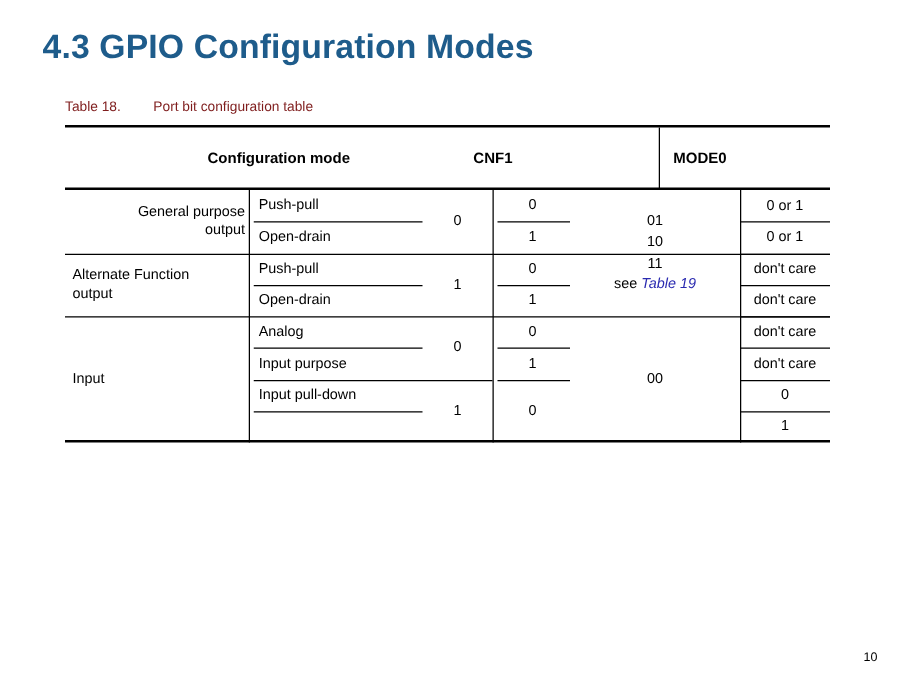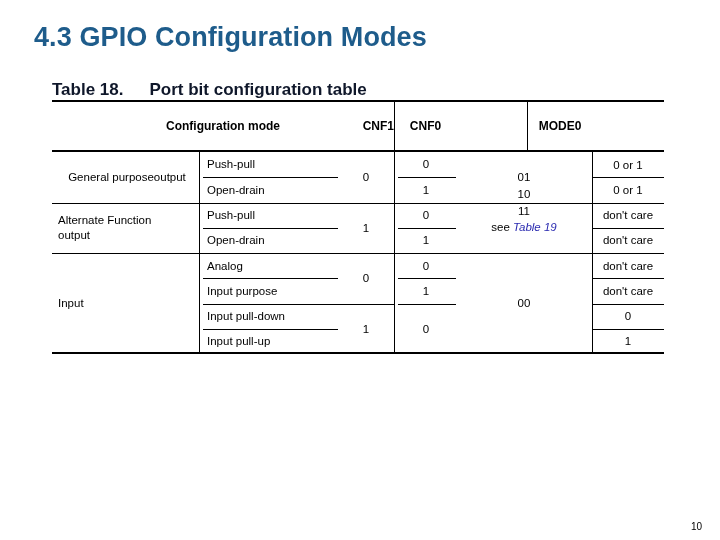--- a/index.html
+++ b/index.html
@@ -26,23 +26,23 @@
     letter-spacing: 0.1px;
     color: #1e5c8b;
     white-space: nowrap;
   }
 
   
   #table-caption {
     position: absolute;
     left: 52px;
     top: 80px;
-    font-size: 17px;
-    font-weight: bold;
-    color: #0f172a;
+    font-size: 11px;
+    font-weight: normal;
+    color: #7f1d1d;
     white-space: nowrap;
   }
   #table-caption .cap-label { display: inline-block; }
   #table-caption .cap-title { display: inline-block; margin-left: 26px; }
 
   
   #config-table {
     position: absolute;
     left: 52px;
     top: 100px;
@@ -172,35 +172,34 @@
 <div id="slide-title">4.3 GPIO Configuration Modes</div>
 
 <div id="table-caption">
   <span class="cap-label">Table 18.</span><span class="cap-title">Port bit configuration table</span>
 </div>
 
 <div id="config-table">
 
   <div class="thead">
     <div class="th" style="left:0px; width:342px;">Configuration mode</div>
-    <div class="th" style="left:342px; width:0px; justify-content:flex-end; padding-right:8px;">CNF1</div>
-    <div class="th vsep" style="left:342px; width:62px;">CNF0</div>
+    <div class="th" style="left:342px; width:0px; justify-content:flex-end; padding-right:8px;padding-left:16px;">CNF1</div>
     <div class="th vsep" style="left:475px; width:65px;">MODE0</div>
   </div>
 
   <div class="tbody">
 
     <div class="vrule" style="left:147px;"></div>
     <div class="vrule" style="left:342px;"></div>
     <div class="vrule" style="left:540px;"></div>
 
     <div class="grule" style="top:50.5px;"></div>
     <div class="grule" style="top:101px;"></div>
 
-    <div class="cell lft" style="left:6px; top:0px; width:138px; height:50.5px; flex-direction:row; align-items:center; justify-content:center;">
+    <div class="cell lft" style="left:6px; top:0px; width:138px; height:50.5px; flex-direction:column; align-items:flex-end; justify-content:center;">
       <span>General purpose</span>
       <span>output</span>
     </div>
 
     <div class="cell lft" style="left:155px; top:0px; width:130px; height:25.2px;">Push-pull</div>
     <div class="prule" style="left:151px; top:25.2px; width:135px;"></div>
     <div class="cell lft" style="left:155px; top:25.3px; width:130px; height:25.2px;">Open-drain</div>
 
     <div class="cell ctr" style="left:290px; top:0px; width:48px; height:50.5px;">0</div>
 
@@ -224,21 +223,20 @@
     <div class="cell ctr" style="left:346px; top:75.9px; width:56px; height:25.2px;">1</div>
 
     <div class="cell lft" style="left:155px; top:101.1px; width:130px; height:25.2px;">Analog</div>
 
     <div class="cell lft" style="left:6px; top:101.1px; width:138px; height:100.9px;">Input</div>
     <div class="prule" style="left:151px; top:126.3px; width:135px;"></div>
     <div class="cell lft" style="left:155px; top:126.4px; width:130px; height:25.2px;">Input purpose</div>
     <div class="prule" style="left:151px; top:151.5px; width:191px;"></div>
     <div class="cell lft" style="left:155px; top:151.6px; width:130px; height:25.2px;">Input pull-down</div>
     <div class="prule" style="left:151px; top:176.7px; width:135px;"></div>
-    <div class="cell lft" style="left:155px; top:176.8px; width:130px; height:25.2px;">Input pull-up</div>
 
     <div class="cell ctr" style="left:290px; top:101.1px; width:48px; height:50.4px;">0</div>
     <div class="cell ctr" style="left:290px; top:151.6px; width:48px; height:50.4px;">1</div>
 
     <div class="cell ctr" style="left:346px; top:101.1px; width:56px; height:25.2px;">0</div>
     <div class="prule" style="left:346px; top:126.3px; width:58px;"></div>
     <div class="cell ctr" style="left:346px; top:126.4px; width:56px; height:25.2px;">1</div>
     <div class="prule" style="left:346px; top:151.5px; width:58px;"></div>
     <div class="cell ctr" style="left:346px; top:151.6px; width:56px; height:50.4px;">0</div>
 

